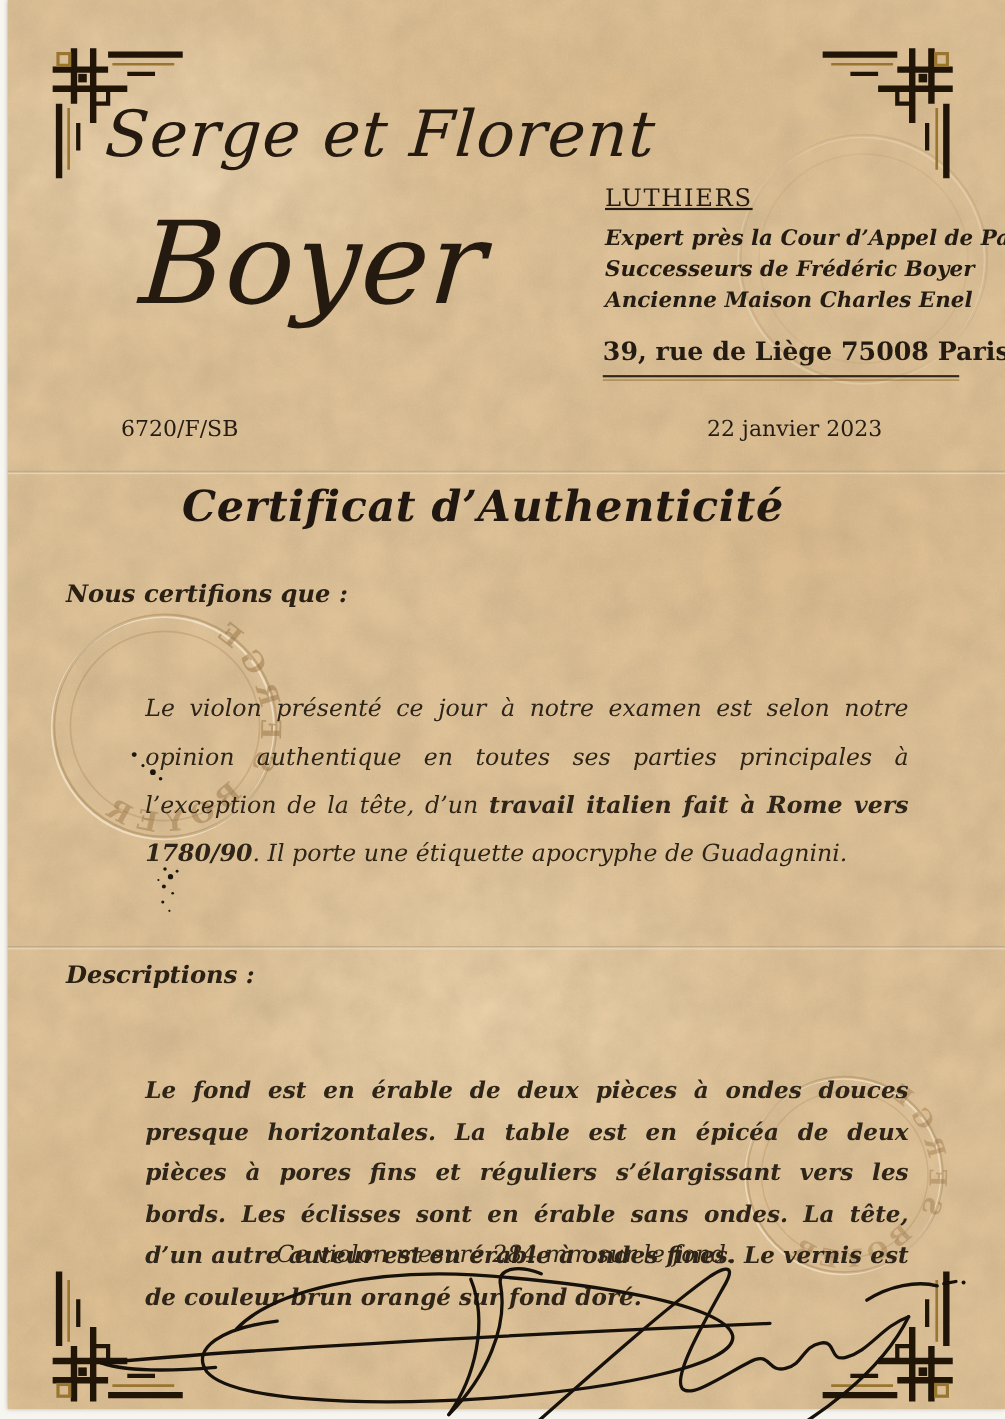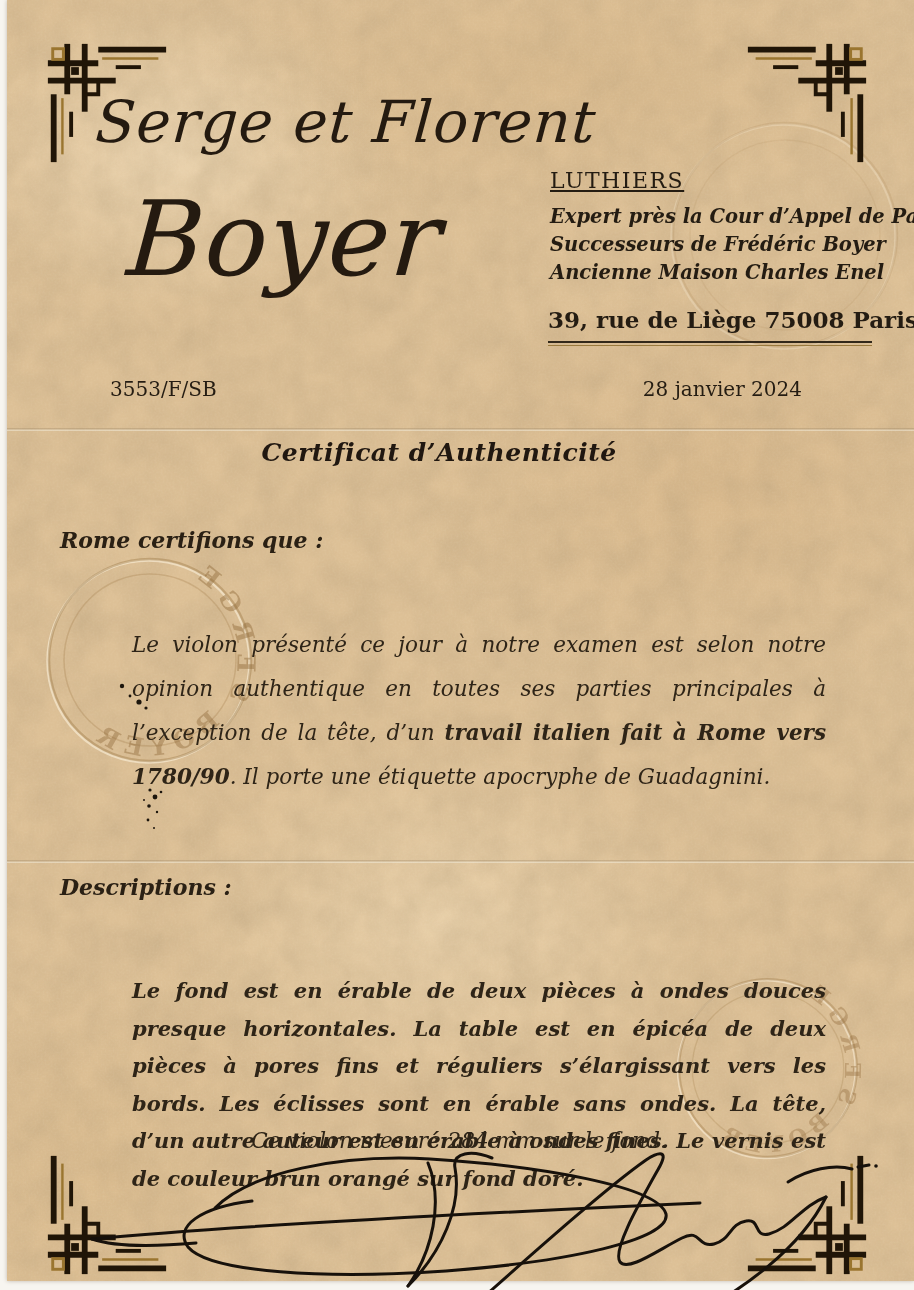--- a/index.html
+++ b/index.html
@@ -41,21 +41,21 @@
   .first-names{left:96px;top:88px;font-size:58px;}
   .surname{left:128px;top:178px;font-size:104px;}
   .prof{left:550px;top:168px;font-size:22px;letter-spacing:1.5px;color:#241c12;text-decoration:underline;}
   .creds{left:550px;top:203px;font-size:19.5px;line-height:28px;font-style:italic;font-weight:bold;color:#241c12;white-space:nowrap;}
   .addr{left:548px;top:306px;font-size:23px;font-weight:bold;color:#241c12;white-space:nowrap;}
   .addr-rule{left:548px;top:341px;width:324px;height:2px;border-top:2px solid #32281a;border-bottom:1px solid #9a7a3e;}
   .refnum{left:110px;top:377px;font-size:20px;color:#241c12;}
   .datefield{right:112px;top:377px;font-size:20px;color:#241c12;}
   .doc-title{
     left:7px;top:438px;width:864px;text-align:center;
-    font-size:25px;font-weight:bold;font-style:italic;color:#201710;
+    font-size:39px;font-weight:bold;font-style:italic;color:#201710;
     letter-spacing:.5px;
   }
   .section-label{font-size:22px;font-style:italic;font-weight:bold;color:#2a2014;white-space:nowrap;}
   .certify-label{left:60px;top:527px;}
   .desc-label{left:60px;top:874px;}
   .body-par{
     left:112px;width:694px;font-style:italic;color:#2e2417;
     text-align:justify;
     margin-left:20px;
   }
@@ -190,26 +190,26 @@
 
     <div class="abs prof">LUTHIERS</div>
     <div class="abs creds">
       <div>Expert près la Cour d’Appel de Paris</div>
       <div>Successeurs de Frédéric Boyer</div>
       <div>Ancienne Maison Charles Enel</div>
     </div>
     <div class="abs addr">39, rue de Liège 75008 Paris</div>
     <div class="abs addr-rule"></div>
 
-    <div class="abs refnum">3553/F/SB</div>
-    <div class="abs datefield">28 janvier 2024</div>
+    <div class="abs refnum">6720/F/SB</div>
+    <div class="abs datefield">22 janvier 2023</div>
 
     <div class="abs doc-title">Certificat d’Authenticité</div>
 
-    <div class="abs section-label certify-label">Rome certifions que :</div>
+    <div class="abs section-label certify-label">Nous certifions que :</div>
 
     <p class="abs body-par par1"><span>Le violon présenté ce jour à notre examen est selon notre opinion authentique en toutes ses parties principales à l’exception de la tête, d’un </span><b>travail italien fait à Rome vers 1780/90</b><span>. Il porte une étiquette apocryphe de Guadagnini.</span></p>
 
     <div class="abs section-label desc-label">Descriptions :</div>
 
     <p class="abs body-par par2">Le fond est en érable de deux pièces à ondes douces presque horizontales. La table est en épicéa de deux pièces à pores fins et réguliers s’élargissant vers les bords. Les éclisses sont en érable sans ondes. La tête, d’un autre auteur est en érable à ondes fines. Le vernis est de couleur brun orangé sur fond doré.</p>
 
     <div class="abs measure">Ce violon mesure 284 mm sur le fond.</div>
   </div>
 

